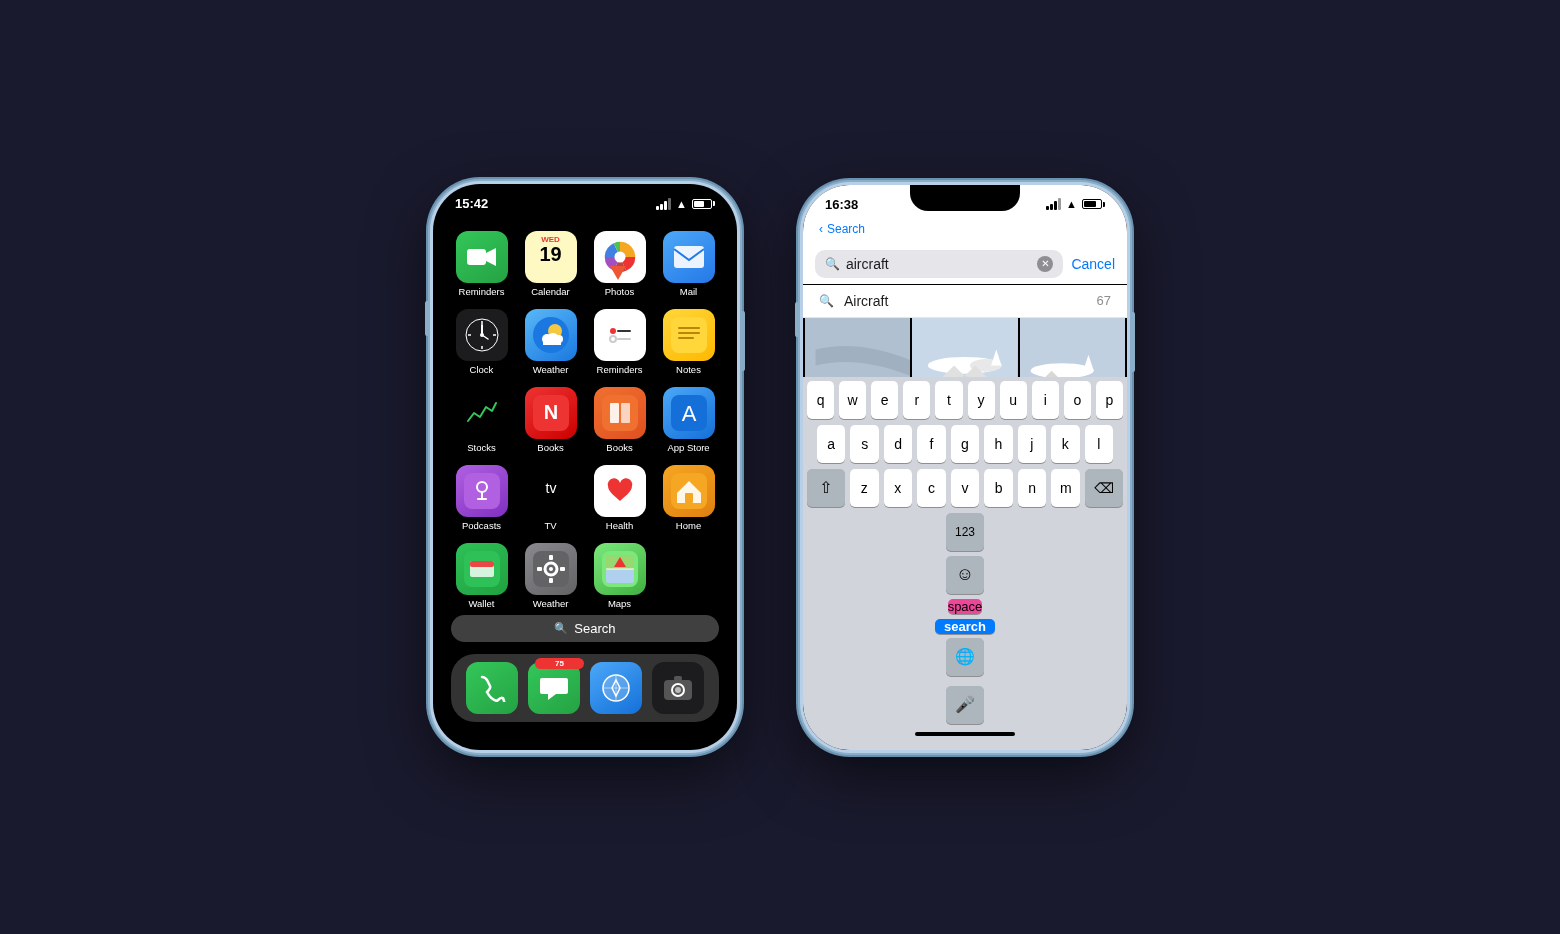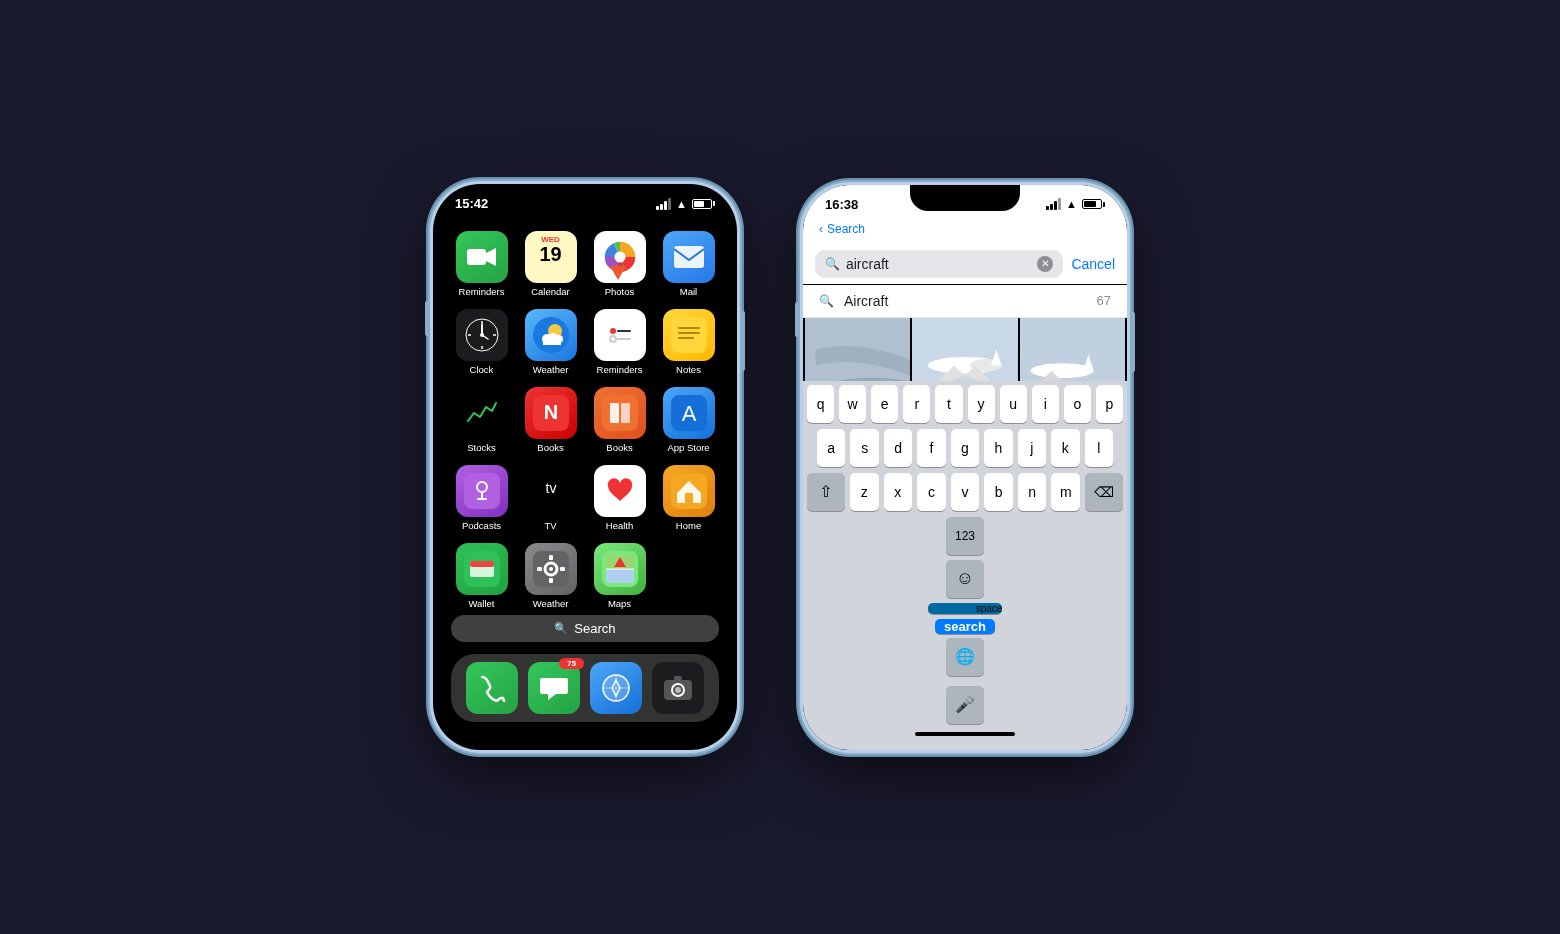--- a/index.html
+++ b/index.html
@@ -199,21 +199,21 @@
       font-size: 24px;
       position: relative;
     }
     .badge {
       position: absolute;
       top: -4px;
       right: -4px;
       background: #e33;
       color: #fff;
       border-radius: 10px;
-      padding: 1px 8px;
+      padding: 1px 20px;
       font-size: 8px;
       font-weight: 700;
       min-width: 14px;
       text-align: center;
     }
     .phone2 .status-bar {
       background: #fff;
       color: #000;
       padding-bottom: 6px;
     }
@@ -348,25 +348,24 @@
       font-weight: 400;
     }
     .kb-key-wide {
       background: #adb5bd;
       min-width: 38px;
       max-width: 42px;
       font-size: 11px;
       color: #000;
     }
     .kb-key-space {
-      background: #0369a1;
+      background: #ec4899;
       flex: 4;
       max-width: 160px;
-      font-size: 10px;
-      padding-left: 48px;
+      font-size: 13px;
     }
     .kb-key-search {
       background: #007aff;
       color: #fff;
       min-width: 60px;
       max-width: 65px;
       font-size: 13px;
       font-weight: 600;
     }
     .kb-row-bottom {

